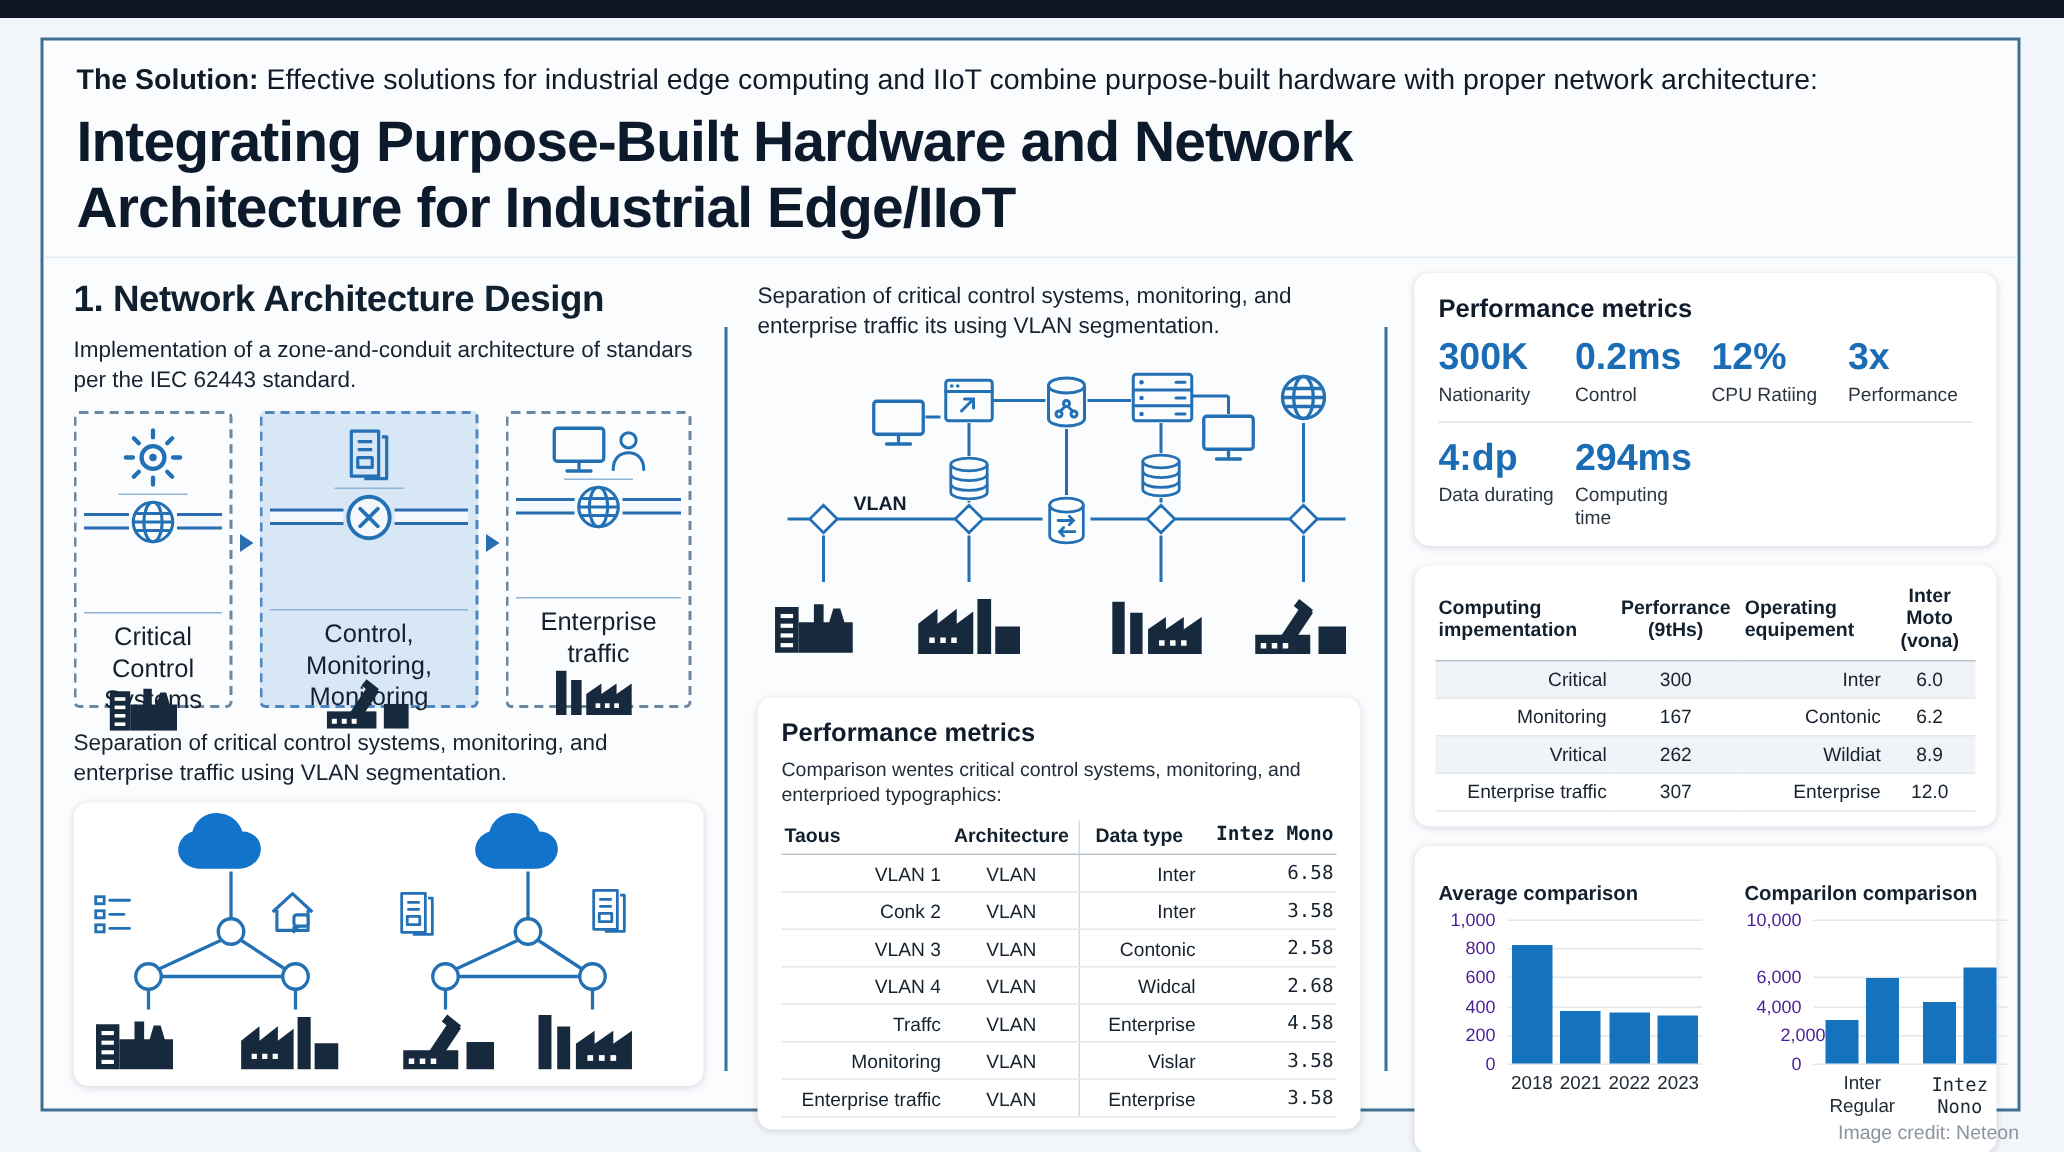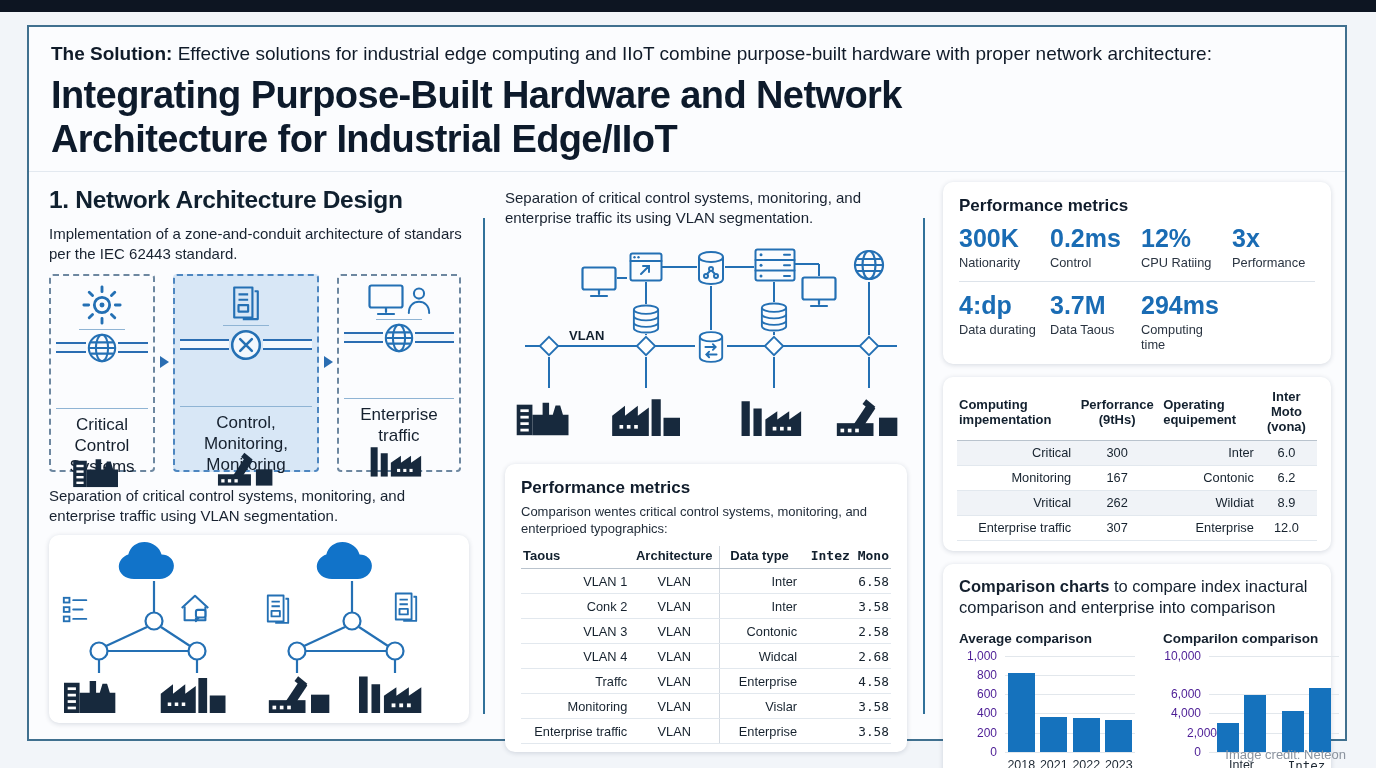--- a/index.html
+++ b/index.html
@@ -524,24 +524,20 @@
           <div>
               <div class="metric-value">3x</div>
               <div class="metric-label">Performance</div>
             </div>
           <div class="mrow-div"></div>
           <div>
               <div class="metric-value">4:dp</div>
               <div class="metric-label">Data durating</div>
             </div>
           <div>
-              <div class="metric-value">3.7M</div>
-              <div class="metric-label">Data Taous</div>
-            </div>
-          <div>
               <div class="metric-value">294ms</div>
               <div class="metric-label">Computing time</div>
             </div>
         </div>
       </div>
 
       <div class="r-card" style="padding:10px 14px">
         <table class="data t-right">
             <thead>
               <tr>
@@ -574,23 +570,20 @@
                 <td>Enterprise traffic</td>
                 <td>307</td>
                 <td>Enterprise</td>
                 <td>12.0</td>
               </tr>
             </tbody>
           </table>
       </div>
 
       <div class="r-card">
-        <p class="charts-intro">
-          <b>Comparison charts</b><span> to compare index inactural comparison and enterprise into comparison</span>
-        </p>
         <div class="charts">
           <div class="chart-wrap">
             <div class="chart-title">Average comparison</div>
             <div class="chart">
                 <div class="g-line" style="left: 46px; top: 102px; width: 130px;"></div>
                 <div class="g-label" style="left: 0px; width: 38px; top: 95px;">0</div>
                 <div class="g-line" style="left: 46px; top: 82.8px; width: 130px;"></div>
                 <div class="g-label" style="left: 0px; width: 38px; top: 75.8px;">200</div>
                 <div class="g-line" style="left: 46px; top: 63.6px; width: 130px;"></div>
                 <div class="g-label" style="left: 0px; width: 38px; top: 56.6px;">400</div>

